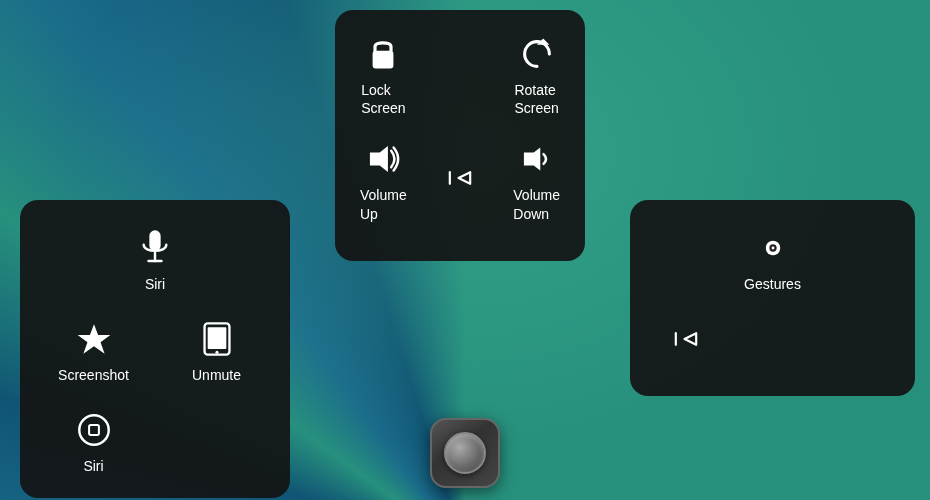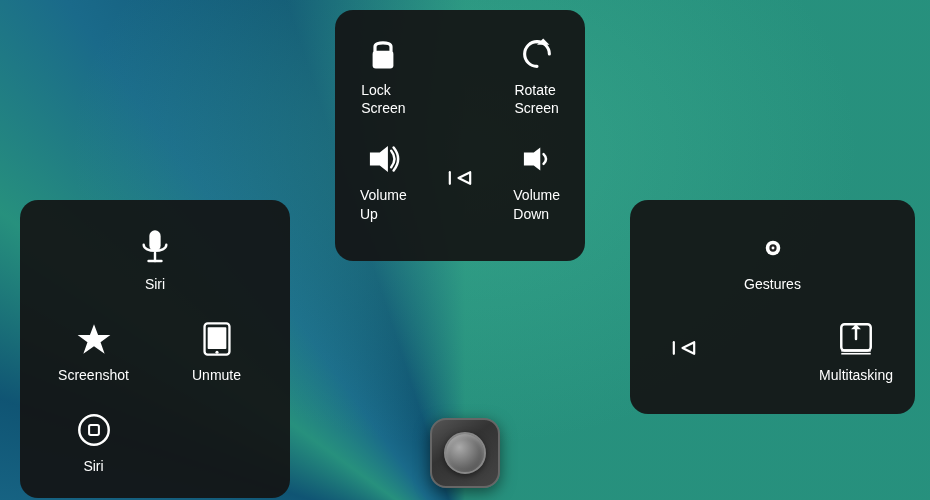--- a/index.html
+++ b/index.html
@@ -277,31 +277,19 @@
         <polygon points="36,14 20,22 36,30" fill="none" stroke="white" stroke-width="3" stroke-linejoin="round"></polygon>
         <line x1="8" y1="14" x2="8" y2="30" stroke="white" stroke-width="3" stroke-linecap="round"></line>
       </svg>
     </div>
     <span class="btn-label"></span>
   </div>
 
 
   <div class="spacer"></div>
 
-  <div class="btn-item">
-    <div class="icon-wrap">
-      <svg viewBox="0 0 44 44" width="36" height="36">
-        <rect x="4" y="4" width="36" height="32" rx="4" ry="4" fill="none" stroke="white" stroke-width="3"></rect>
-        <line x1="4" y1="36" x2="40" y2="36" stroke="white" stroke-width="3"></line>
-        <line x1="4" y1="40" x2="40" y2="40" stroke="white" stroke-width="2"></line>
-        <polygon points="16,10 22,4 28,10" fill="white"></polygon>
-        <line x1="22" y1="4" x2="22" y2="22" stroke="white" stroke-width="3" stroke-linecap="round"></line>
-      </svg>
-    </div>
-    <span class="btn-label">Multitasking</span>
-  </div>
 
   <div class="spacer"></div>
 </div>
 
 <div class="home-btn">
   <div class="home-inner"></div>
 </div>
 
 </body></html>

